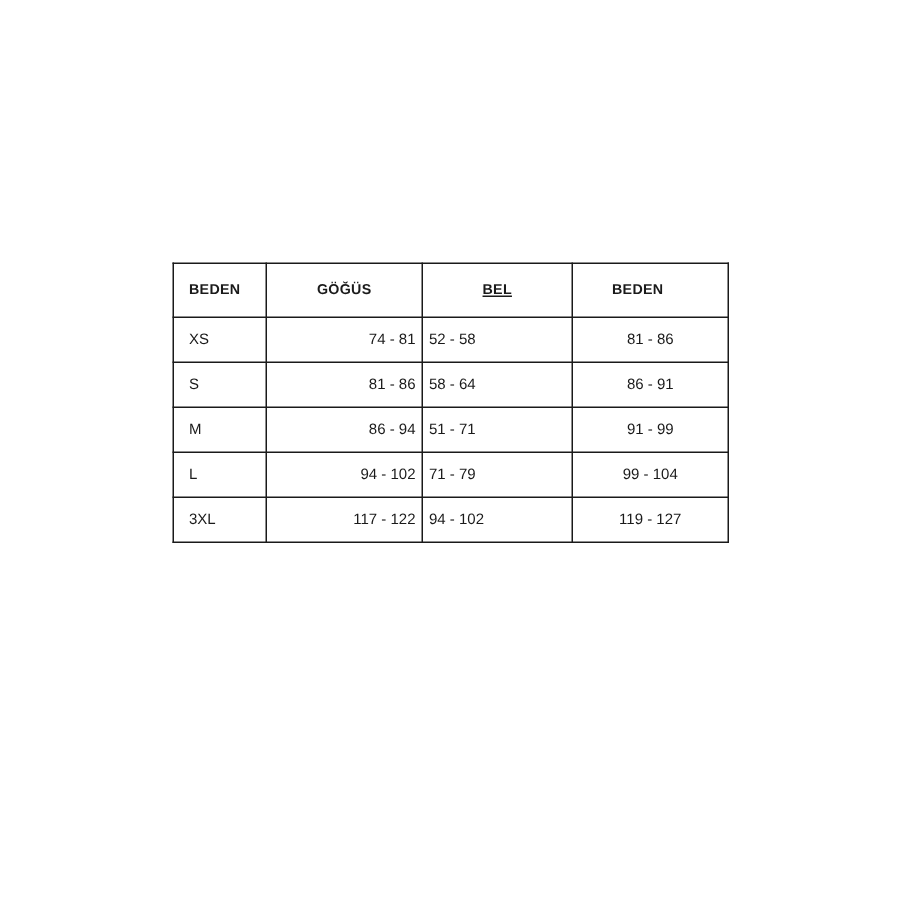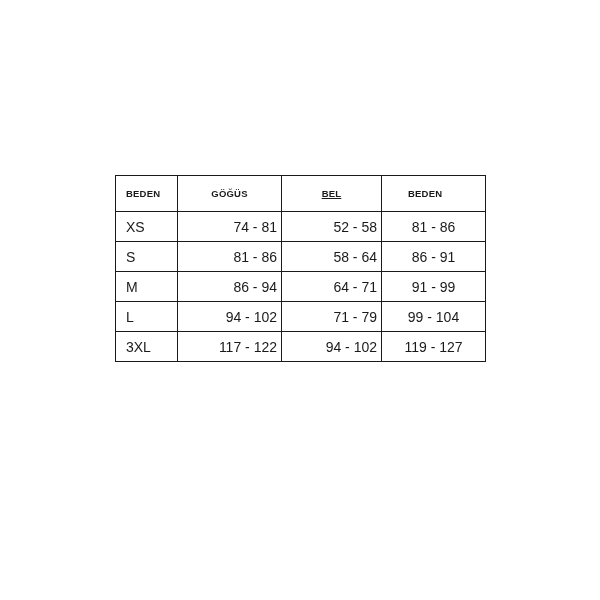--- a/index.html
+++ b/index.html
@@ -22,21 +22,21 @@
     left: 115px;
     top: 175px;
     width: 370px;
     border-collapse: collapse;
     table-layout: fixed;
   }
   #size-table td, #size-table th {
     border: 1px solid #1a1a1a;
     height: 30px;
     padding: 0 4px;
-    font-size: 14px;
+    font-size: 10px;
     color: #1a1a1a;
     vertical-align: middle;
     box-sizing: border-box;
   }
   #size-table thead th {
     font-weight: bold;
     font-size: 9.5px;
     letter-spacing: 0.2px;
     height: 36px;
   }
@@ -48,21 +48,21 @@
 
   
   #size-table thead th.h0 { text-align: left; padding-left: 10px; }
   #size-table thead th.h1 { }
   #size-table thead th.h2 { text-align: center; text-decoration: underline; }
   #size-table thead th.h3 { text-align: left; padding-left: 26px; }
 
   
   #size-table tbody td.b0 { text-align: left; padding-left: 10px; }
   #size-table tbody td.b1 { text-align: right; }
-  #size-table tbody td.b2 { text-align: right; }
+  #size-table tbody td.b2 { text-align: left; }
   #size-table tbody td.b3 { text-align: center; }
 </style>
 </head>
 <body>
 
 <div id="page">
   <table id="size-table">
     <colgroup>
       <col class="c0">
       <col class="c1">
@@ -86,21 +86,21 @@
       </tr>
       <tr>
         <td class="b0">S</td>
         <td class="b1">81 - 86</td>
         <td class="b2">58 - 64</td>
         <td class="b3">86 - 91</td>
       </tr>
       <tr>
         <td class="b0">M</td>
         <td class="b1">86 - 94</td>
-        <td class="b2">64 - 71</td>
+        <td class="b2">51 - 71</td>
         <td class="b3">91 - 99</td>
       </tr>
       <tr>
         <td class="b0">L</td>
         <td class="b1">94 - 102</td>
         <td class="b2">71 - 79</td>
         <td class="b3">99 - 104</td>
       </tr>
       <tr>
         <td class="b0">3XL</td>

